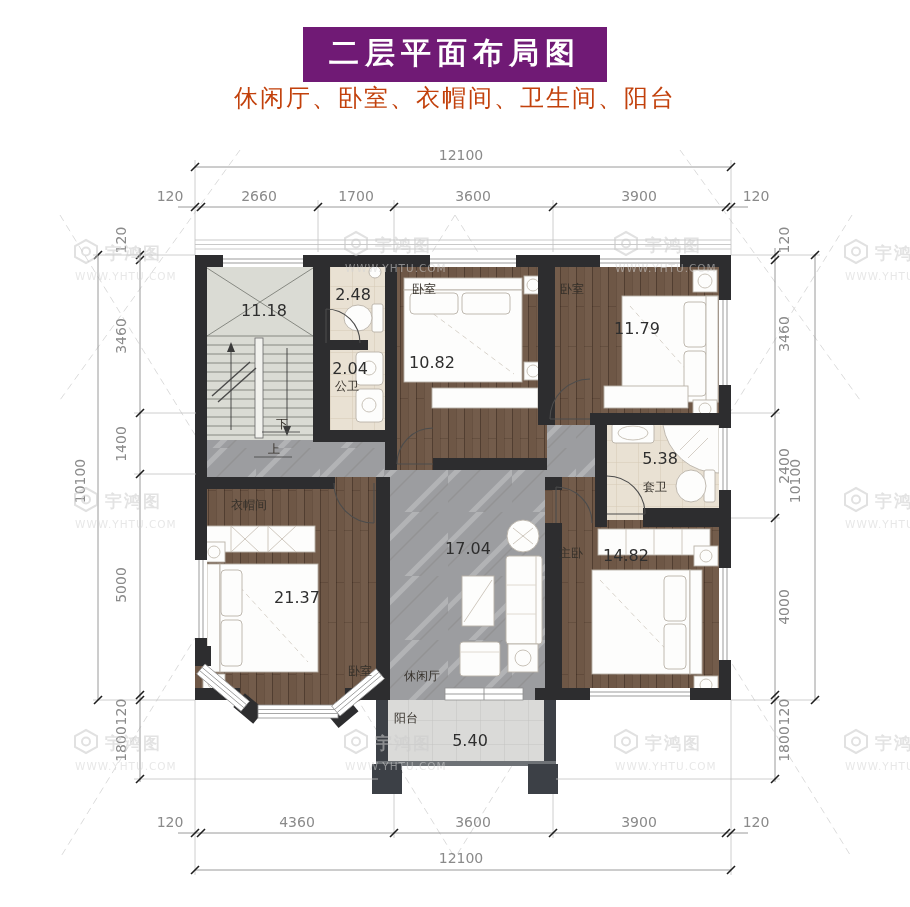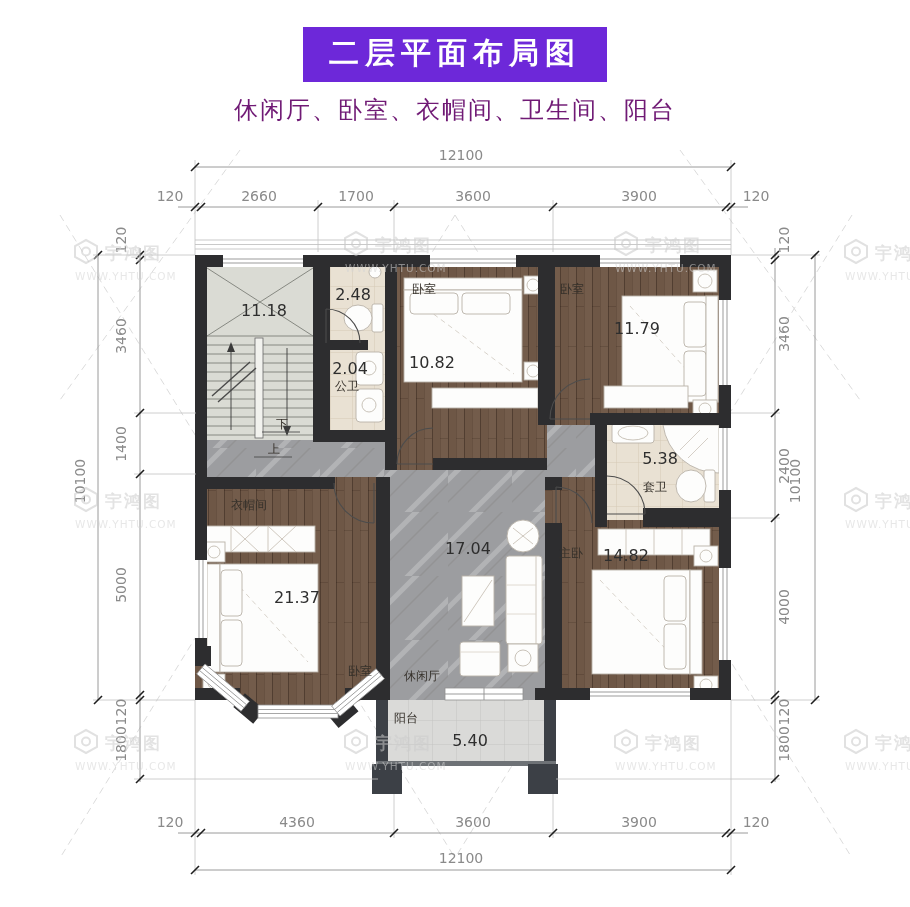--- a/index.html
+++ b/index.html
@@ -4,26 +4,26 @@
 <style>
   html,body{margin:0;padding:0;}
   body{
     width:910px;height:907px;position:relative;overflow:hidden;
     background:#ffffff;
     font-family:"Liberation Sans","DejaVu Sans",sans-serif;
   }
   .hdr{position:absolute;left:0;top:0;width:910px;text-align:center;z-index:6;}
   .title-banner{
     display:inline-block;margin-top:27px;padding:6px 26px 8px 26px;
-    background:#6d28d9;color:#ffffff;
+    background:#701a75;color:#ffffff;
     font-family:"DejaVu Serif","Liberation Serif",serif;
     font-size:30px;font-weight:bold;letter-spacing:6px;
   }
   .subtitle{
-    margin-top:12px;font-size:24px;color:#701a75;letter-spacing:2px;
+    font-size:24px;color:#c2410c;letter-spacing:2px;
     font-family:"Liberation Sans","DejaVu Sans",sans-serif;
   }
   svg{position:absolute;left:0;top:0;z-index:1;}
   text{font-family:"DejaVu Sans","Liberation Sans",sans-serif;}
   .dimtxt{fill:#8a8a8a;font-size:14px;}
   .numtxt{fill:#2e2e2e;font-size:16px;}
   .cntxt{fill:#35302a;font-size:12px;}
   .wm-brand{fill:#cdcdcd;font-size:17px;font-weight:bold;letter-spacing:2px;}
   .wm-site{fill:#d4d4d4;font-size:10.5px;letter-spacing:1px;}
 </style>

